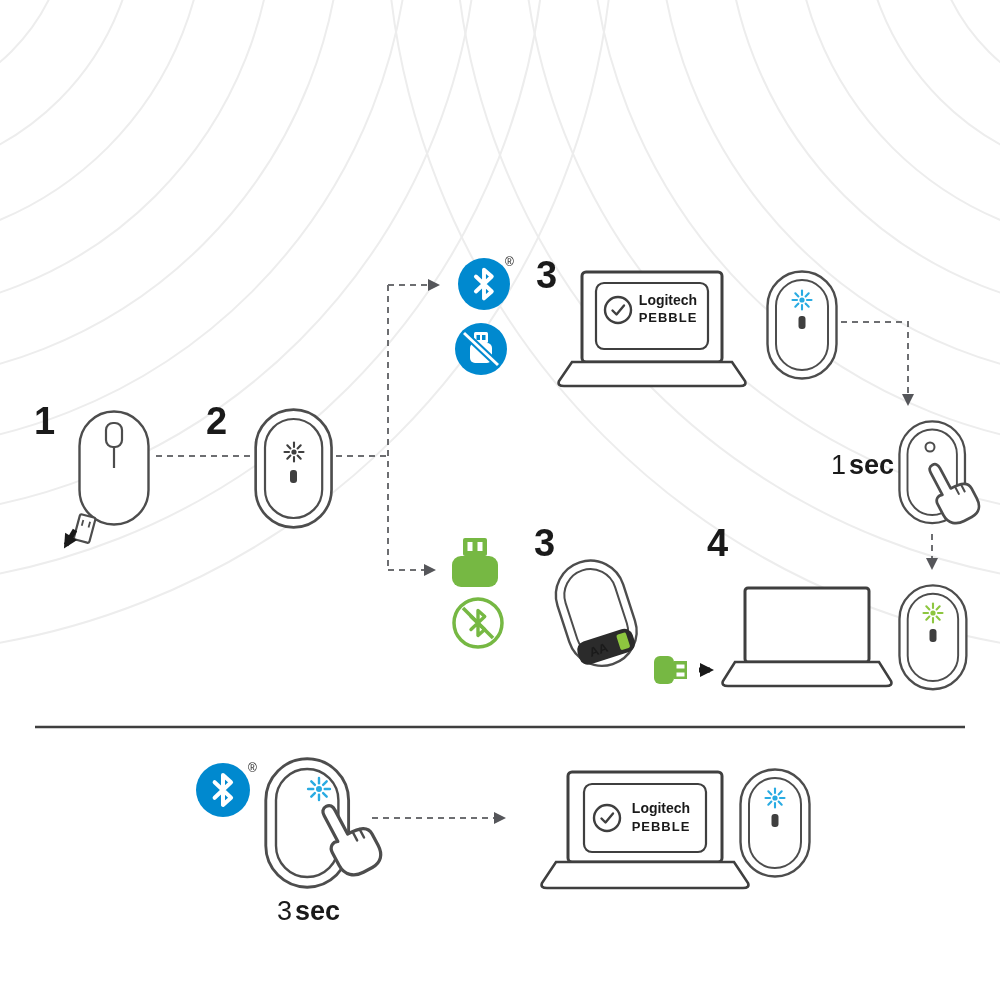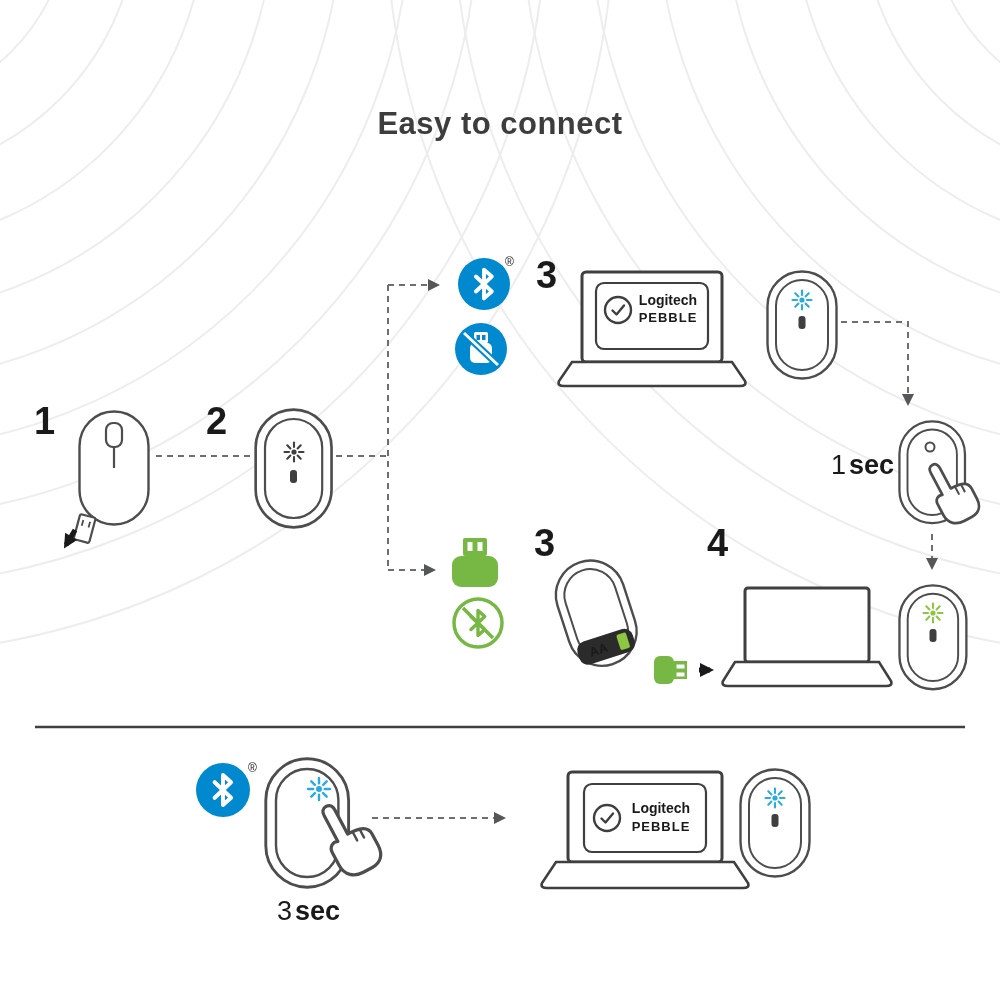--- a/index.html
+++ b/index.html
@@ -32,21 +32,20 @@
       <circle cx="1130" cy="-90" r="336"></circle>
         <circle cx="1130" cy="-90" r="404"></circle>
       <circle cx="1130" cy="-90" r="472"></circle>
         <circle cx="1130" cy="-90" r="540"></circle>
       <circle cx="1130" cy="-90" r="608"></circle>
         <circle cx="1130" cy="-90" r="676"></circle>
       <circle cx="1130" cy="-90" r="744"></circle>
     </g>
   </svg>
 
-  <h1 class="title">Easy to connect</h1>
 
   <svg class="diagram" width="1000" height="1000" viewBox="0 0 1000 1000">
     <defs>
       <marker id="ah-gray" markerUnits="userSpaceOnUse" markerWidth="16" markerHeight="16" refX="11" refY="7" orient="auto">
         <path d="M1,1 L13,7 L1,13 Z" fill="#55565a"></path>
       </marker>
       <marker id="ah-black" markerUnits="userSpaceOnUse" markerWidth="18" markerHeight="18" refX="11" refY="8" orient="auto">
         <path d="M1,1 L15,8 L1,15 Z" fill="#1a1a1a"></path>
       </marker>
 

